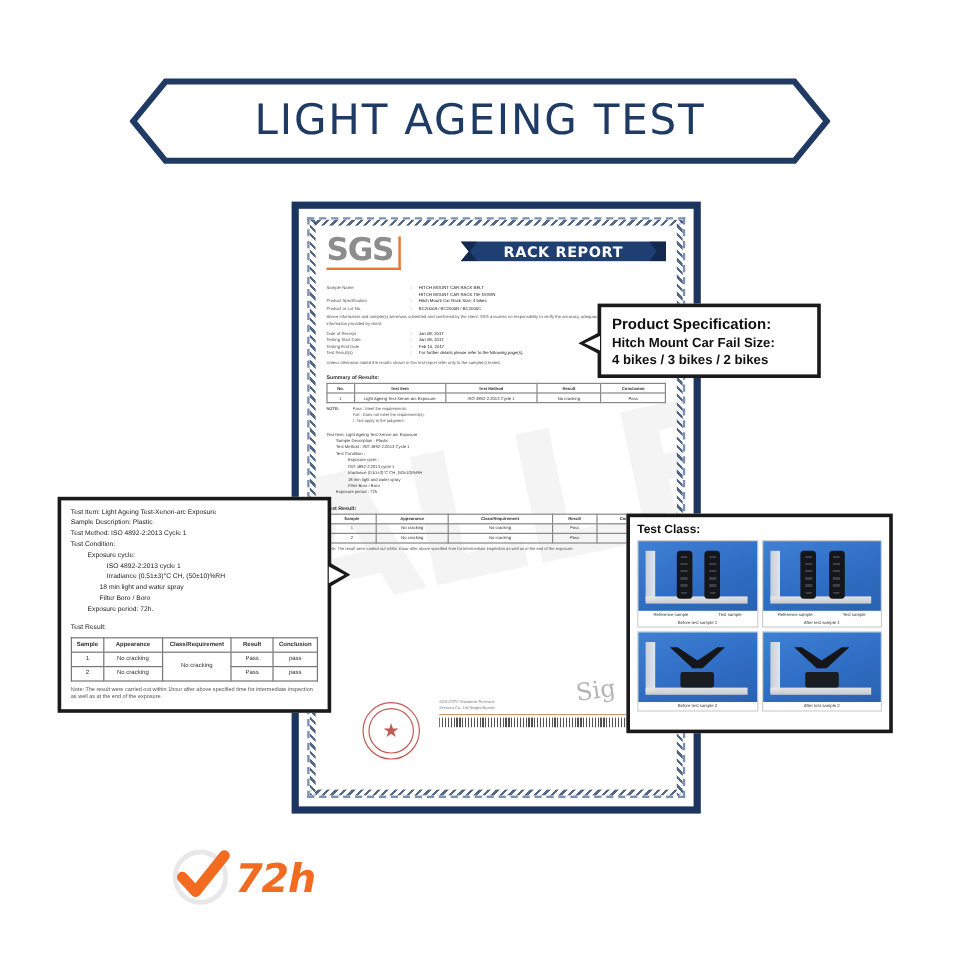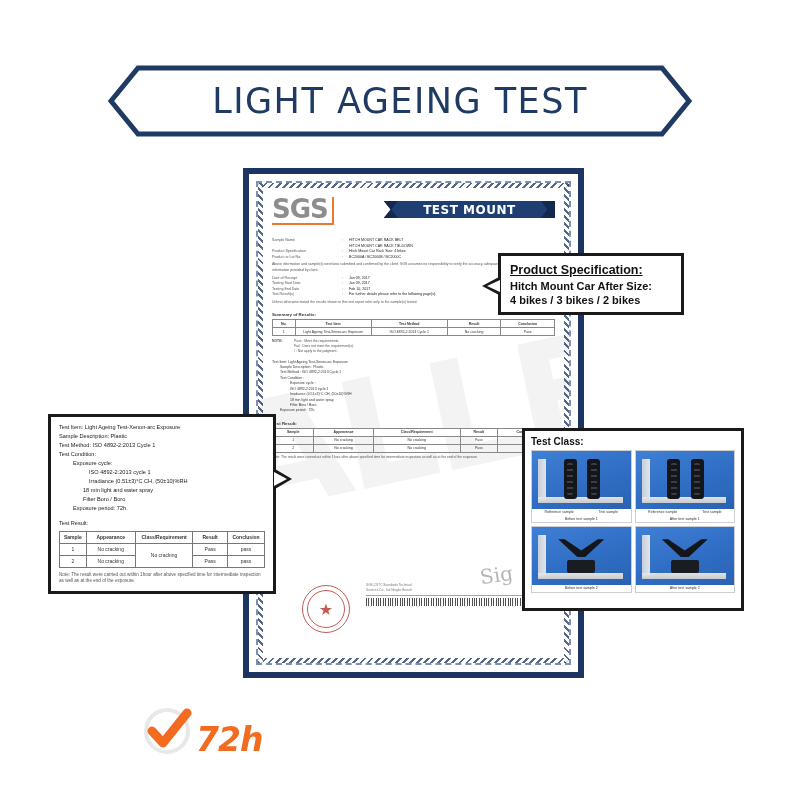--- a/index.html
+++ b/index.html
@@ -109,21 +109,21 @@
   }
 
   
   .callout{
     position:absolute;background:#fff;border:3px solid #1a1a1a;box-sizing:border-box;
   }
   .callout .tail{position:absolute;width:0;height:0;}
 
   #callout-spec{left:498px;top:253px;width:186px;height:62px;}
   #callout-spec .body{padding:7px 9px;}
-  .spec-l1{font-size:12.5px;font-weight:700;color:#111;line-height:1.25;text-decoration:underline;}
+  .spec-l1{font-size:12.5px;font-weight:700;color:#111;line-height:1.25;}
   .spec-l2{font-size:11px;font-weight:700;color:#111;line-height:1.3;}
   .spec-l3{font-size:11px;font-weight:700;color:#111;line-height:1.3;}
   #callout-spec .tail{
     left:-19px;top:21px;
     border-top:9px solid transparent;border-bottom:9px solid transparent;
     border-right:17px solid #1a1a1a;
   }
   #callout-spec .tail-in{
     position:absolute;left:-14px;top:24px;width:0;height:0;
     border-top:6px solid transparent;border-bottom:6px solid transparent;
@@ -176,21 +176,21 @@
     content:"";position:absolute;left:0;top:0;width:46px;height:18px;background:#14161a;
     clip-path:polygon(0 0,14% 0,50% 62%,86% 0,100% 0,58% 100%,42% 100%);
   }
   .v-part::after{
     content:"";position:absolute;left:9px;bottom:0;width:28px;height:13px;background:#191c21;border-radius:2px;
   }
   .cap{font-size:3.6px;color:#333;text-align:center;padding:1px 0;line-height:1.3;}
   .cap-row{display:flex;justify-content:space-around;}
 
   
-  .footer{position:absolute;left:142px;top:706px;width:560px;height:50px;display:flex;align-items:flex-end;}
+  .footer{position:absolute;left:142px;top:706px;width:560px;height:50px;display:flex;align-items:center;}
   .check-wrap{position:relative;width:52px;height:50px;flex:0 0 52px;}
   .h72{
     font-size:33px;font-weight:700;color:#f26b21;font-style:italic;
     font-family:"DejaVu Sans",sans-serif;letter-spacing:-1px;margin:0 10px 0 2px;line-height:1;
   }
   .foot-text{
     font-size:19.5px;font-weight:700;color:#1a1a1a;letter-spacing:.1px;
     font-family:"DejaVu Sans",sans-serif;
   }
 </style>
@@ -212,21 +212,21 @@
       <div class="zig bottom"></div>
       <div class="zig left"></div>
       <div class="zig right"></div>
 
       <div class="watermark">ALLEN</div>
 
       <div class="cert-body">
 
         <div class="hdr">
           <div class="sgs">SGS</div>
-          <div class="ribbon">TEST MOUNT</div>
+          <div class="ribbon">RACK REPORT</div>
         </div>
 
         <div class="fields">
           <div class="frow">
             <div class="fk">Sample Name</div>
             <div class="fc">:</div>
             <div class="fv">HITCH MOUNT CAR RACK BELT</div>
           </div>
           <div class="frow">
             <div class="fk"></div>
@@ -355,21 +355,21 @@
 
       </div>
     </div>
   </div>
 
   <div class="callout" id="callout-spec">
     <div class="tail"></div>
     <div class="tail-in"></div>
     <div class="body">
       <div class="spec-l1">Product Specification:</div>
-      <div class="spec-l2">Hitch Mount Car After Size:</div>
+      <div class="spec-l2">Hitch Mount Car Fail Size:</div>
       <div class="spec-l3">4 bikes / 3 bikes / 2 bikes</div>
     </div>
   </div>
 
   <div class="callout" id="callout-test">
     <div class="tail"></div>
     <div class="tail-in"></div>
     <div class="body">
       <div class="ct-line">Test Item: Light Ageing Test-Xenon-arc Exposure</div>
       <div class="ct-line">Sample Description: Plastic</div>

